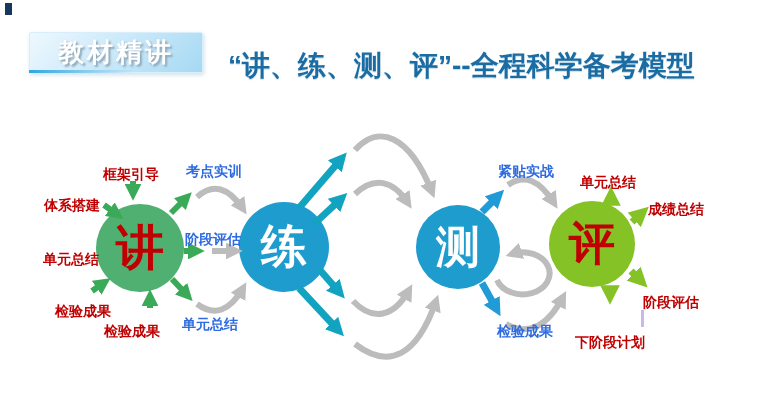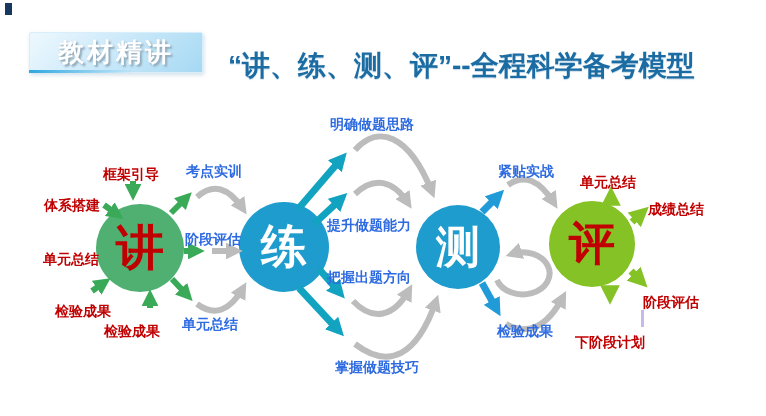--- a/index.html
+++ b/index.html
@@ -151,24 +151,20 @@
     <div class="lbl red" style="left:131px;top:160px">框架引导</div>
     <div class="lbl red" style="left:72px;top:191px">体系搭建</div>
     <div class="lbl red" style="left:71px;top:245px">单元总结</div>
     <div class="lbl red" style="left:83px;top:297px">检验成果</div>
     <div class="lbl red" style="left:132px;top:317px">检验成果</div>
 
     <div class="lbl blue" style="left:214px;top:163px">考点实训</div>
     <div class="lbl blue" style="left:213px;top:231px">阶段评估</div>
     <div class="lbl blue" style="left:210px;top:316px">单元总结</div>
 
-    <div class="lbl blue" style="left:372px;top:116px">明确做题思路</div>
-    <div class="lbl blue" style="left:369px;top:217px">提升做题能力</div>
-    <div class="lbl blue" style="left:369px;top:269px">把握出题方向</div>
-    <div class="lbl blue" style="left:377px;top:359px">掌握做题技巧</div>
 
     <div class="lbl blue" style="left:526px;top:163px">紧贴实战</div>
     <div class="lbl blue" style="left:525px;top:323px">检验成果</div>
 
     <div class="lbl red" style="left:608px;top:168px">单元总结</div>
     <div class="lbl red" style="left:676px;top:195px">成绩总结</div>
     <div class="lbl red" style="left:671px;top:288px">阶段评估</div>
     <div class="lbl red" style="left:610px;top:328px">下阶段计划</div>
 
     <div class="decor-line"></div>

